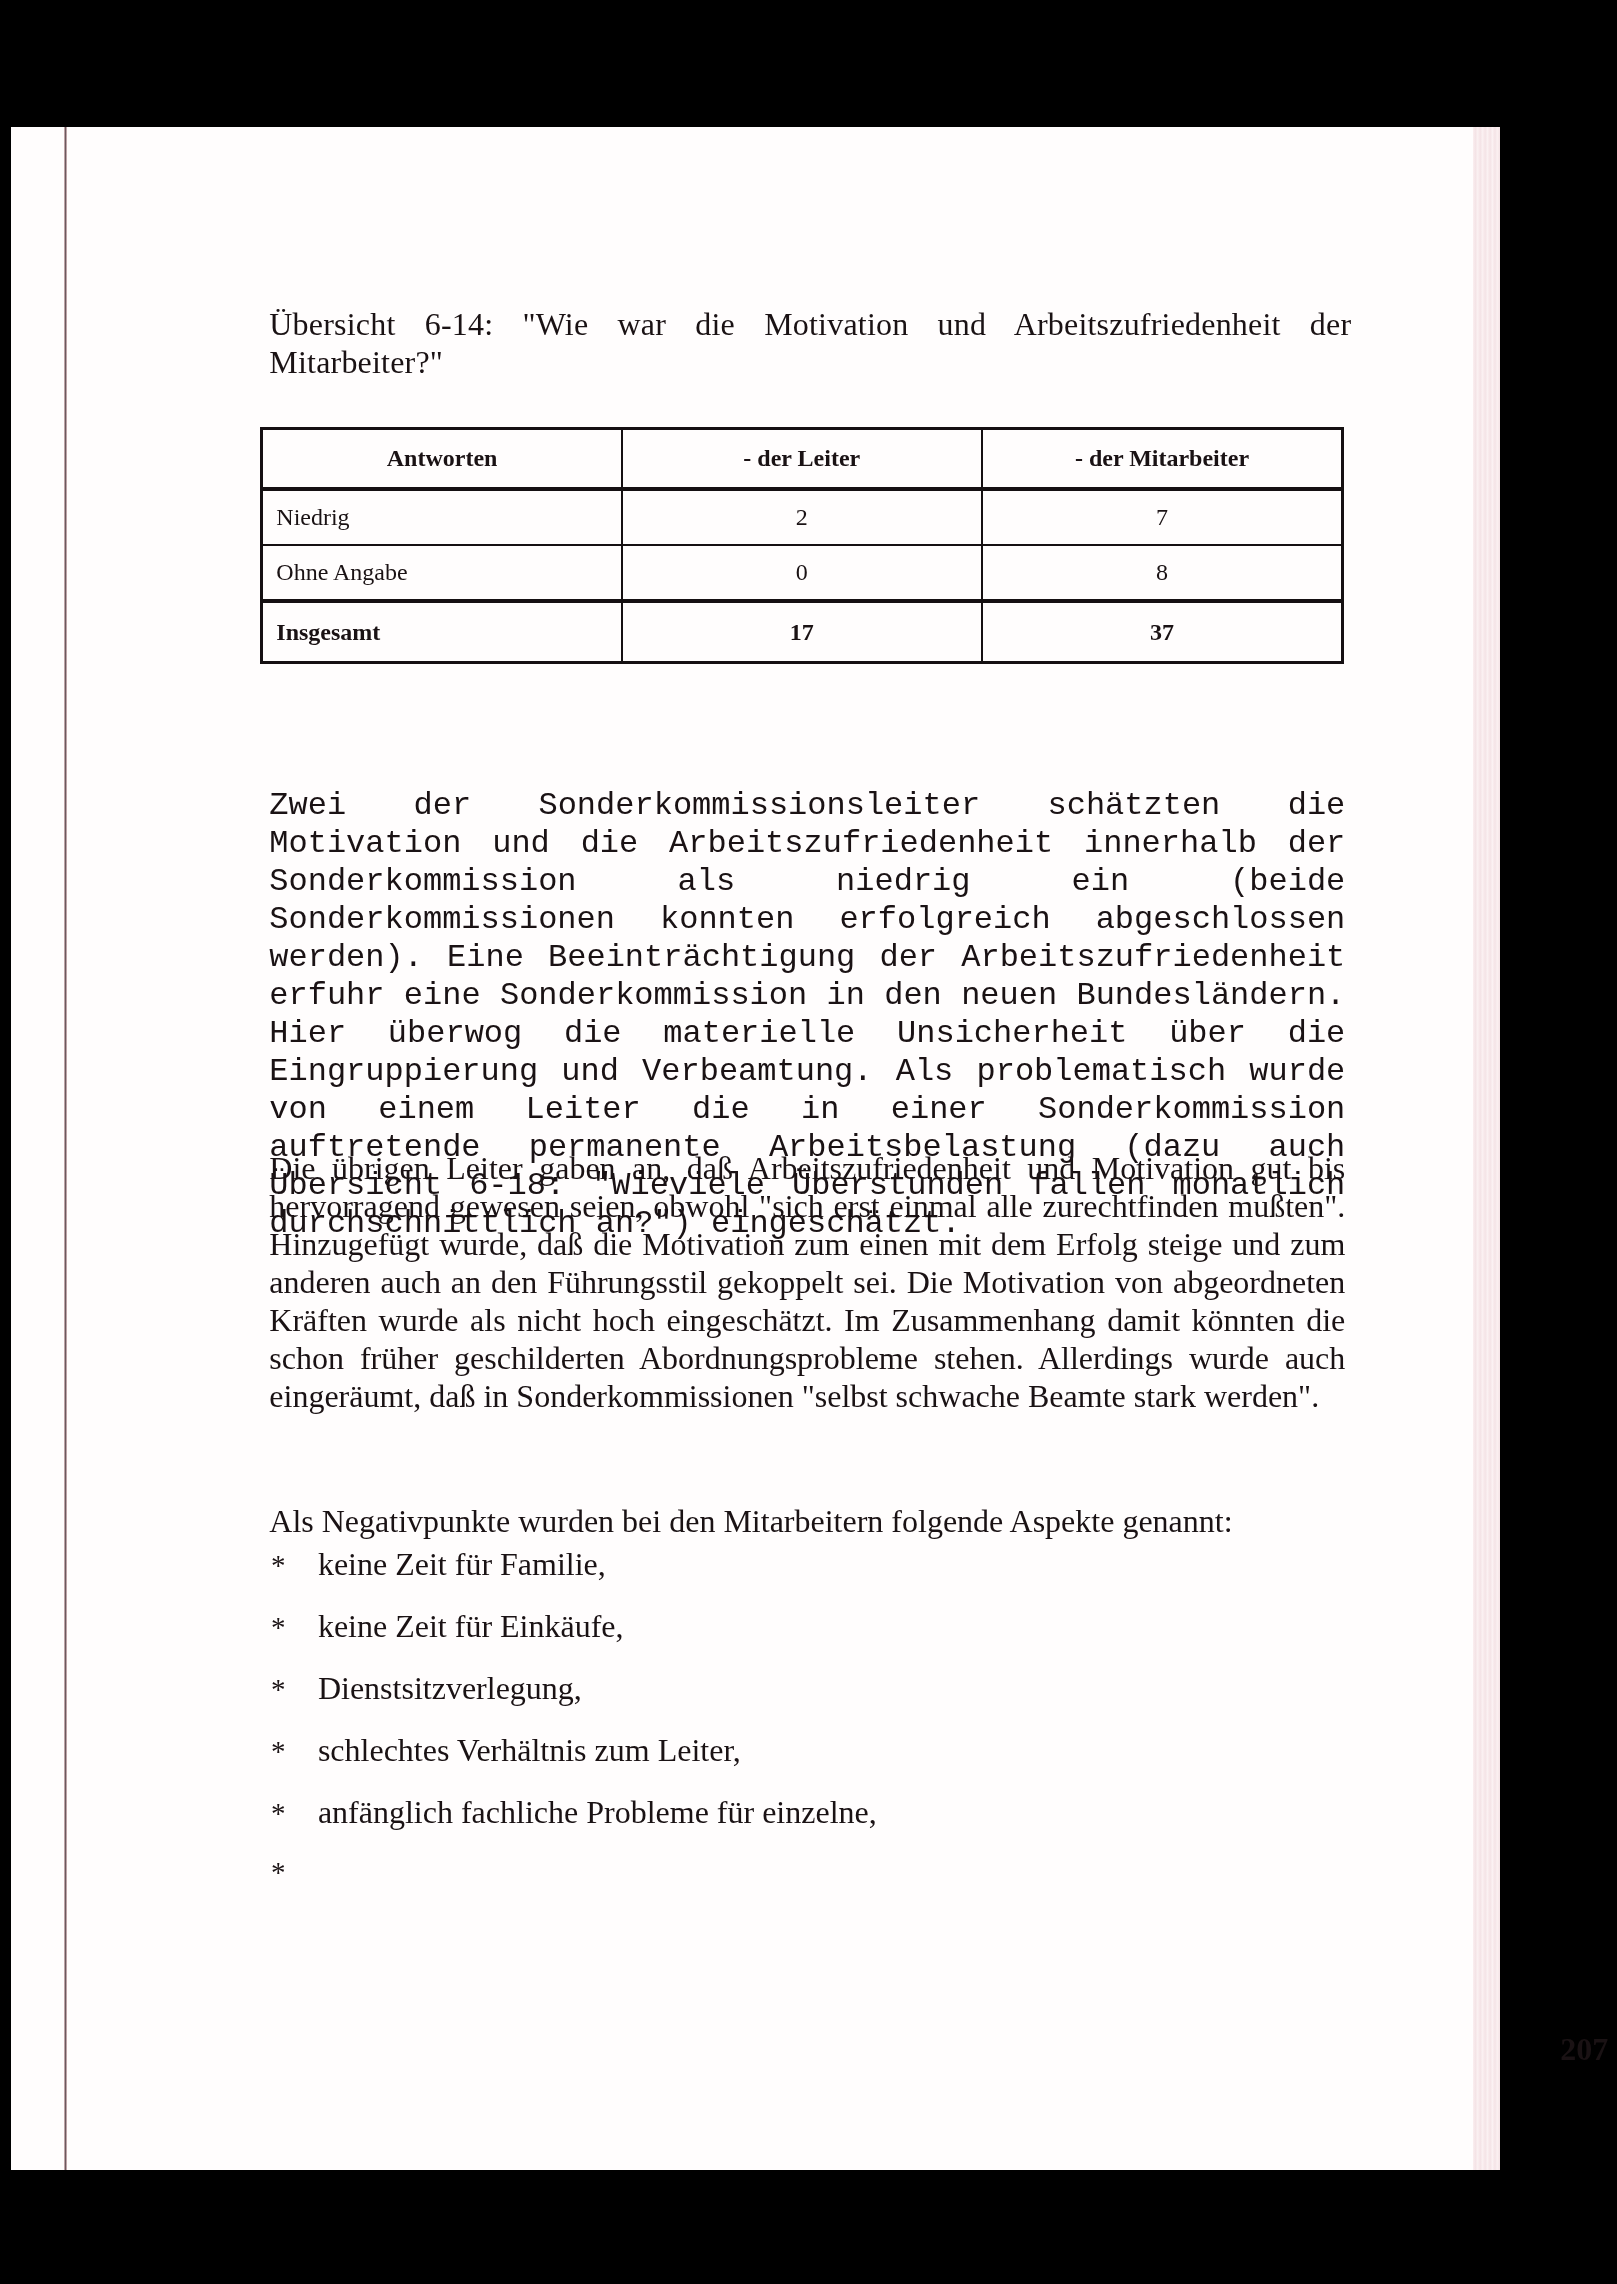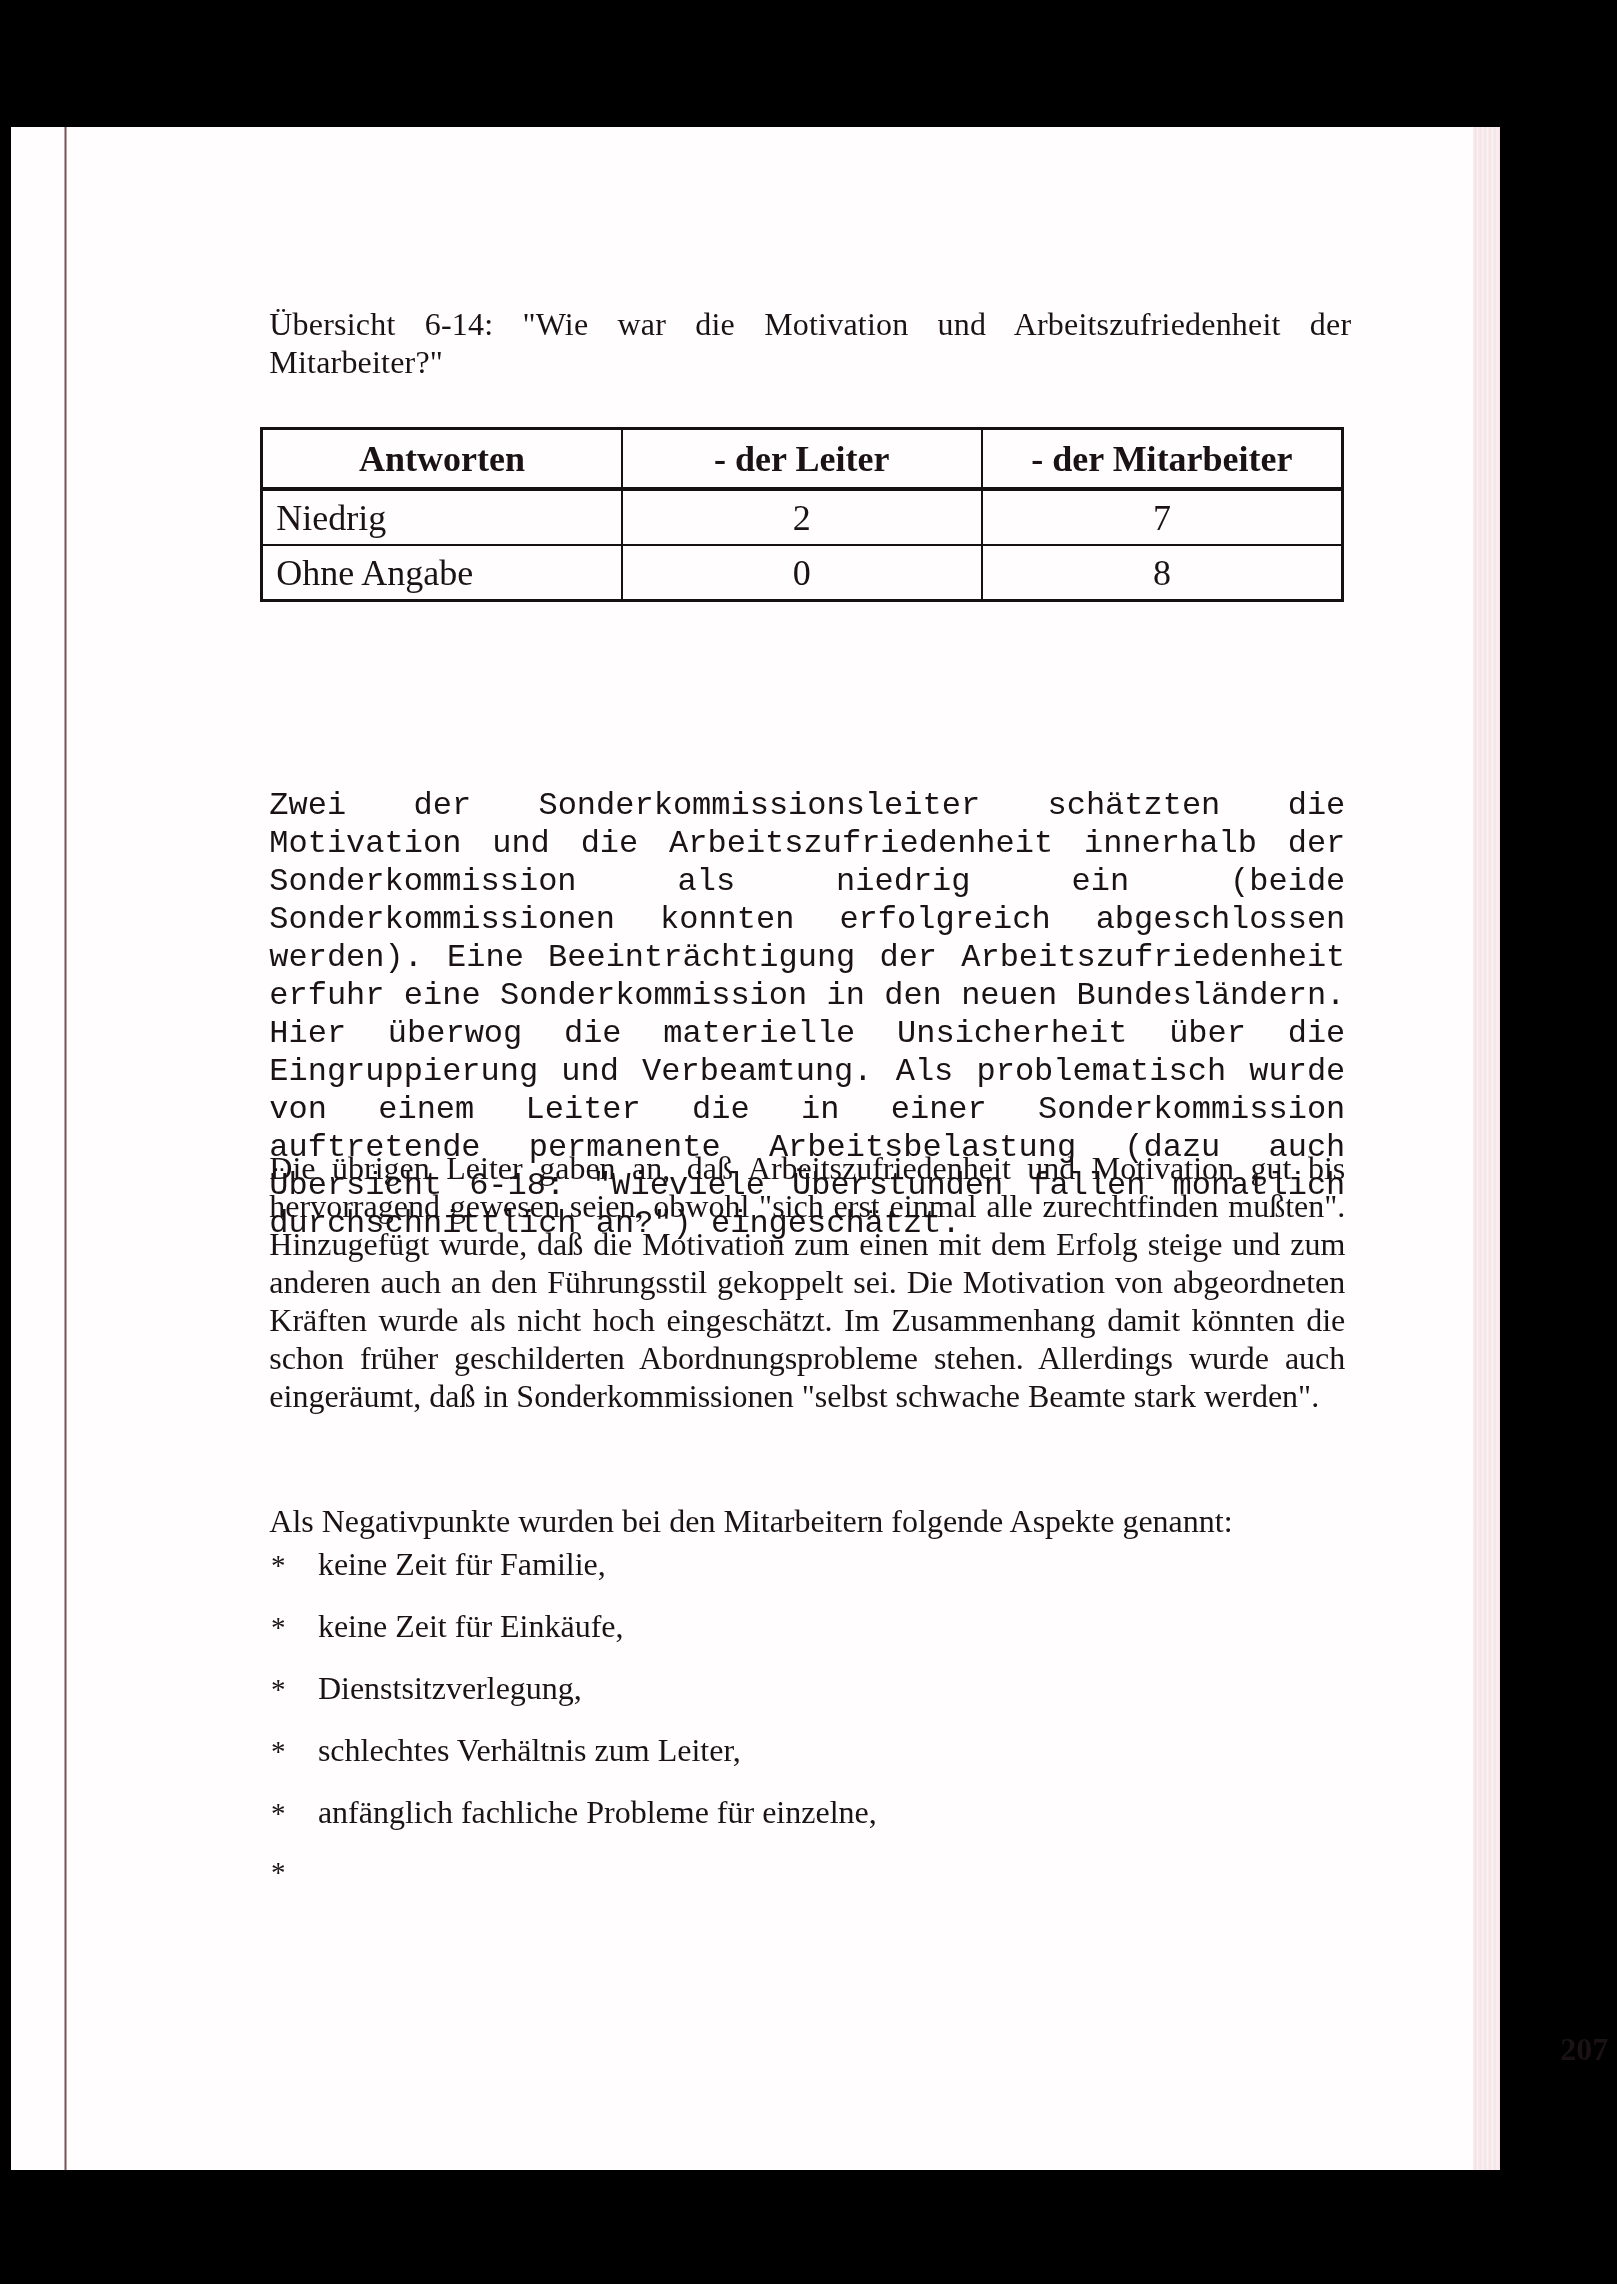--- a/index.html
+++ b/index.html
@@ -19,21 +19,21 @@
       position: absolute; right: 0; top: 0; width: 27.5px; height: 100%;
       background: repeating-linear-gradient(90deg, #fbeff0 0px, #f4e3e6 2.4px, #fbf2f3 4.9px);
     }
     .content { position: absolute; left: 258px; top: 0; width: 1082px; }
     .caption {
       position: absolute; top: 178px; left: 0; width: 1082px;
       font-size: 32px; line-height: 38px; text-align: justify; letter-spacing: 0.2px;
     }
     .table {
       position: absolute; top: 300px; left: -9px; width: 1084px;
-      border-collapse: collapse; font-size: 36px;
+      border-collapse: collapse; font-size: 24px;
       border: 3.2px solid #151012;
     }
     .table td, .table th {
       border: 2.4px solid #151012; height: 53px; padding: 0 13px; vertical-align: middle;
     }
     .table th { font-weight: bold; text-align: center; height: 57px; border-bottom-width: 4.9px; }
     .table td.label { text-align: left; width: 332px; }
     .table td.num { text-align: center; }
     .table tr.total td { font-weight: bold; border-top-width: 4.9px; height: 58px; }
     .table col.c1 { width: 361px; }
@@ -80,20 +80,25 @@
         <tr>
           <td class="label">Niedrig</td>
           <td class="num">2</td>
           <td class="num">7</td>
         </tr>
         <tr>
           <td class="label">Ohne Angabe</td>
           <td class="num">0</td>
           <td class="num">8</td>
         </tr>
+        <tr class="total">
+          <td class="label">Insgesamt</td>
+          <td class="num">17</td>
+          <td class="num">37</td>
+        </tr>
       </tbody>
     </table>
 
     <p class="para p1">Zwei der Sonderkommissionsleiter schätzten die Motivation und die Arbeitszufriedenheit innerhalb der Sonderkommission als niedrig ein (beide Sonderkommissionen konnten erfolgreich abgeschlossen werden). Eine Beeinträchtigung der Arbeitszufriedenheit erfuhr eine Sonderkommission in den neuen Bundesländern. Hier überwog die materielle Unsicherheit über die Eingruppierung und Verbeamtung. Als problematisch wurde von einem Leiter die in einer Sonderkommission auftretende permanente Arbeitsbelastung (dazu auch Übersicht 6-18: "Wieviele Überstunden fallen monatlich durchschnittlich an?") eingeschätzt.</p>
     <p class="para p2">Die übrigen Leiter gaben an, daß Arbeitszufriedenheit und Motivation gut bis hervorragend gewesen seien, obwohl "sich erst einmal alle zurechtfinden mußten". Hinzugefügt wurde, daß die Motivation zum einen mit dem Erfolg steige und zum anderen auch an den Führungsstil gekoppelt sei. Die Motivation von abgeordneten Kräften wurde als nicht hoch eingeschätzt. Im Zusammenhang damit könnten die schon früher geschilderten Abordnungsprobleme stehen. Allerdings wurde auch eingeräumt, daß in Sonderkommissionen "selbst schwache Beamte stark werden".</p>
     <p class="para p3">Als Negativpunkte wurden bei den Mitarbeitern folgende Aspekte genannt:</p>
 
     <ul class="list">
       <li>
         <span class="bullet">*</span>

